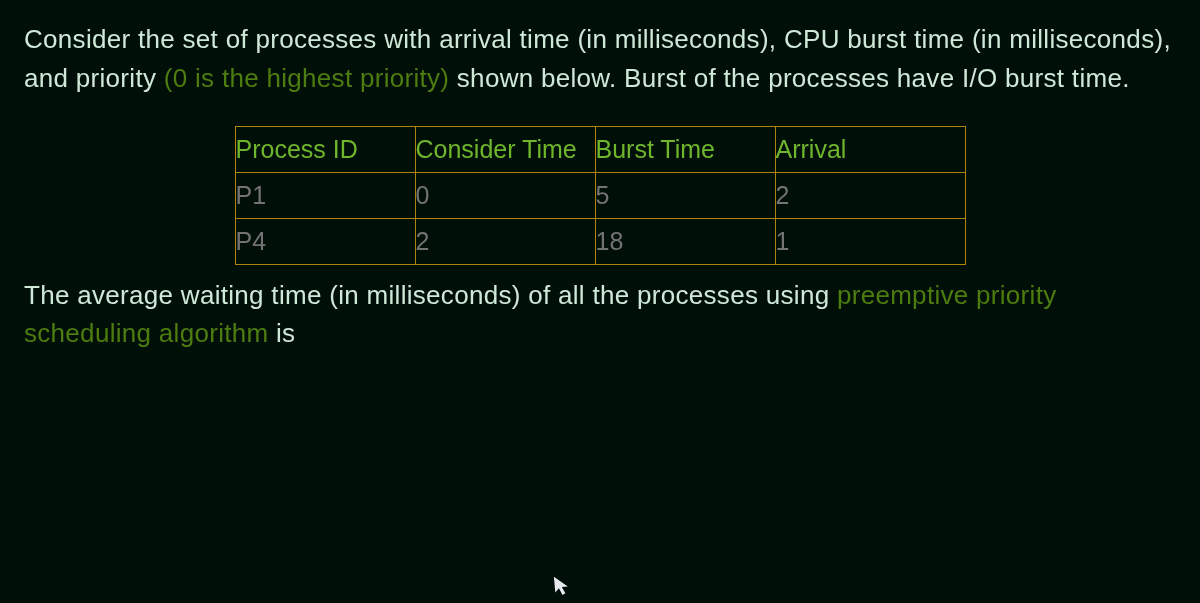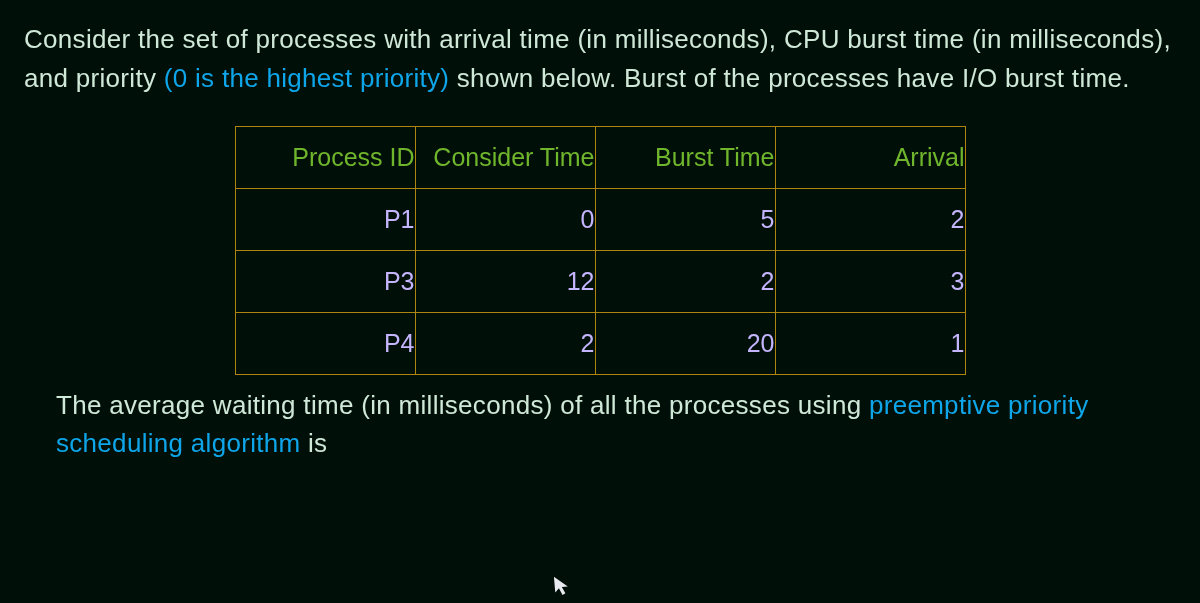--- a/index.html
+++ b/index.html
@@ -11,53 +11,52 @@
       height: 603px;
       padding: 20px 24px 0 24px;
       overflow: hidden;
       position: relative;
     }
     .intro {
       font-size: 26px;
       line-height: 1.5;
       letter-spacing: 0.3px;
     }
-    .highlight { color: #0ea5e9; }
+    .highlight { color: #4d7c0f; }
     
     .table-wrap {
       display: flex;
       justify-content: center;
       margin-top: 28px;
       margin-bottom: 12px;
     }
     table {
       border-collapse: collapse;
     }
     th, td {
       border: 1.5px solid #b0850f;
-      padding: 16px 0;
-      text-align: right;
+      padding: 8px 0;
+      text-align: left;
       font-weight: 500;
     }
     th {
       color: #6fb62c;
       font-size: 25px;
     }
     td {
-      color: #c4b5fd;
+      color: #737373;
       font-size: 25px;
     }
     col.c1, col.c2, col.c3 { width: 180px; }
     col.c4 { width: 190px; }
     
     .outro {
       font-size: 26px;
       line-height: 1.45;
       letter-spacing: 0.3px;
-      margin-left: 32px;
     }
     .cursor {
       position: absolute;
       left: 553px;
       top: 575px;
       font-size: 22px;
       color: #e8eaf0;
       transform: rotate(-5deg);
       user-select: none;
       pointer-events: none;
@@ -87,29 +86,23 @@
       </tr>
     </thead>
     <tbody>
       <tr>
         <td>P1</td>
         <td>0</td>
         <td>5</td>
         <td>2</td>
       </tr>
       <tr>
-        <td>P3</td>
-        <td>12</td>
-        <td>2</td>
-        <td>3</td>
-      </tr>
-      <tr>
         <td>P4</td>
         <td>2</td>
-        <td>20</td>
+        <td>18</td>
         <td>1</td>
       </tr>
     </tbody>
   </table>
 </div>
 
 <div class="outro">
   <span>The average waiting time (in milliseconds) of all the processes using </span><span class="highlight">preemptive priority scheduling algorithm</span><span> is</span>
 </div>
 

